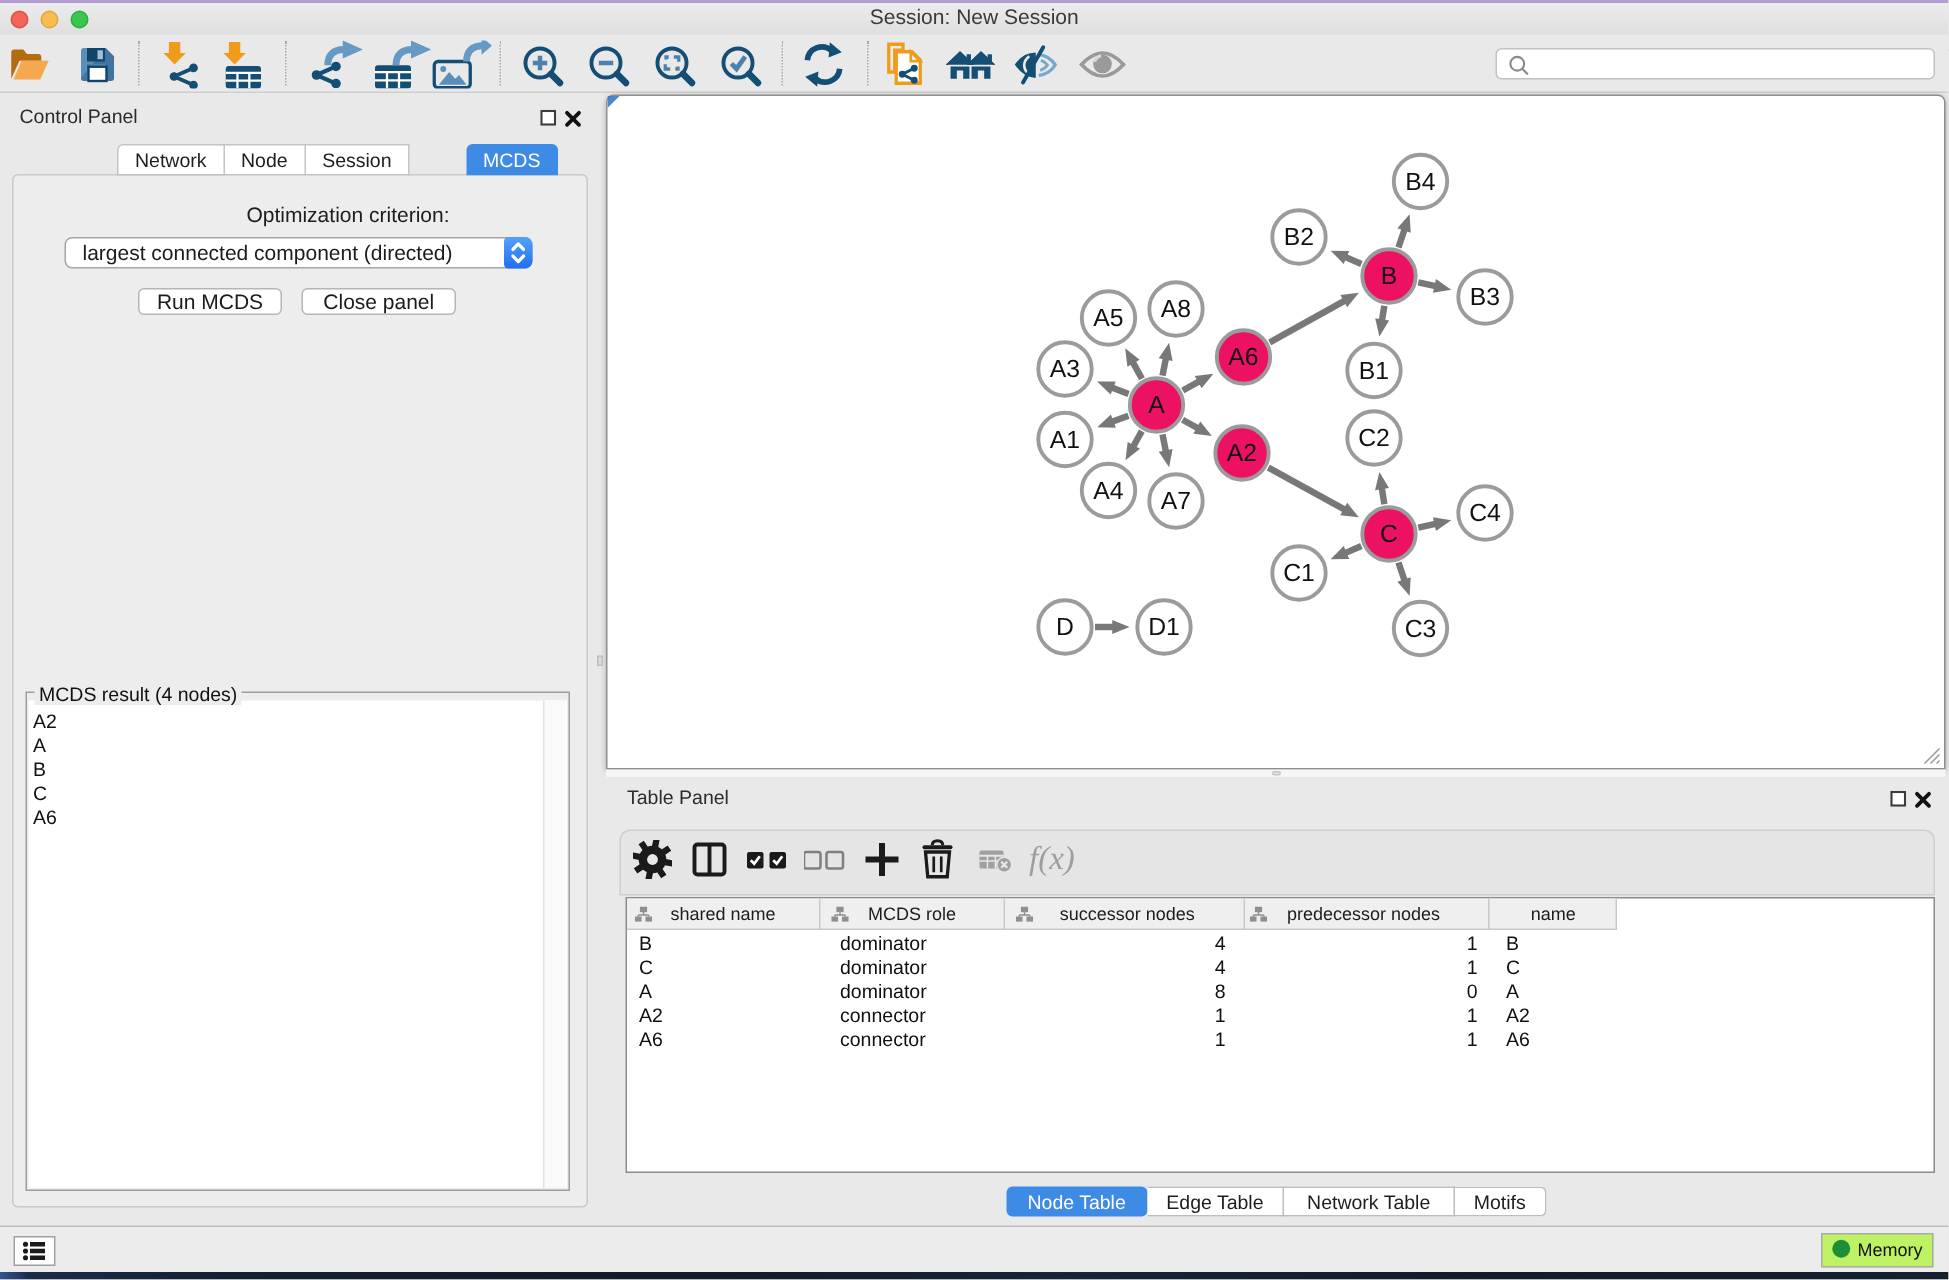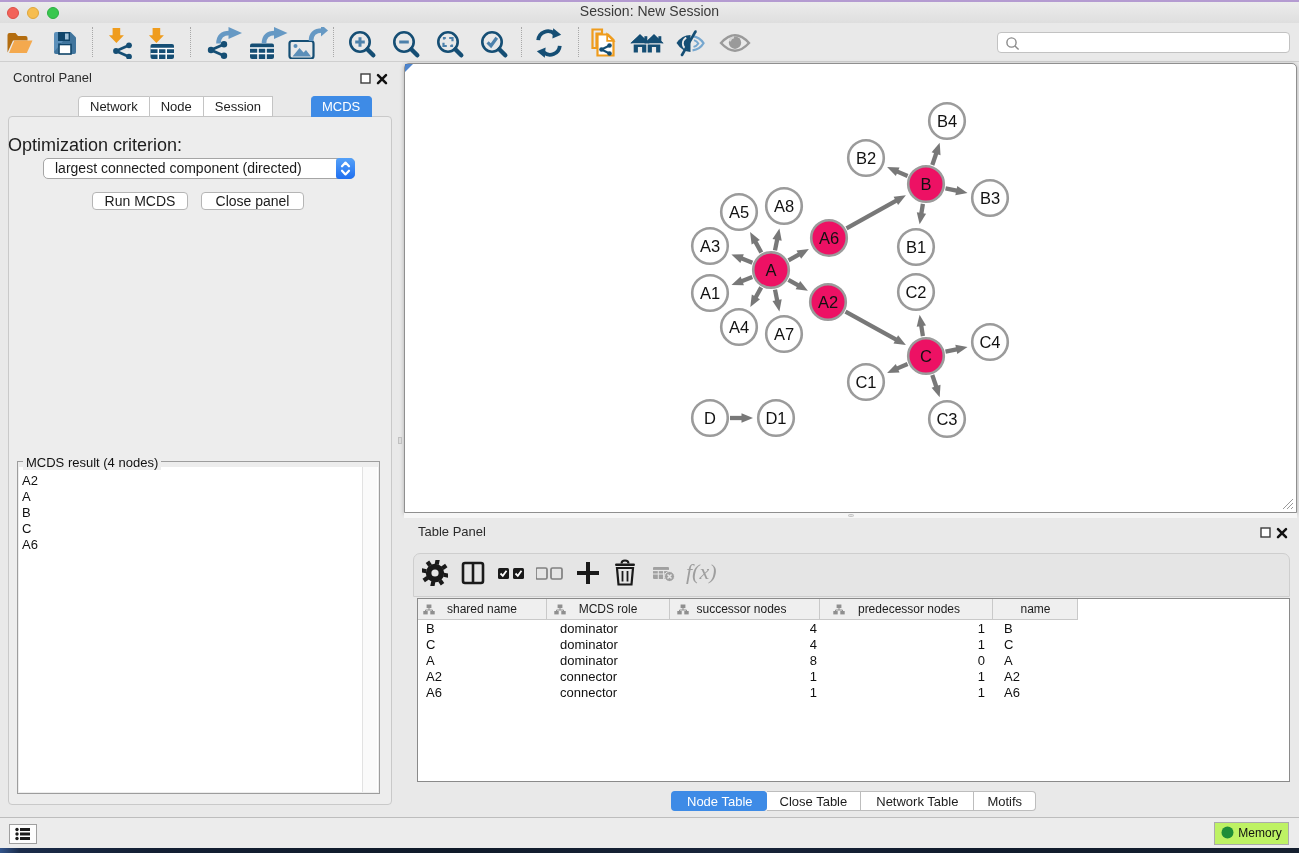--- a/index.html
+++ b/index.html
@@ -22,21 +22,21 @@
 #cp-title { left:13px; top:70px; font-size:13px; color:#2b2b2b; }
 .winbtn { position:absolute; font-size:12px; color:#222; }
 #cp-panel { left:8px; top:116px; width:384px; height:689px; background:#ededed;
   border:1px solid #c9c9c9; border-radius:4px; }
 .tabs { position:absolute; display:flex; }
 .tab { height:21px; line-height:20px; padding:0 11px; font-size:13px; color:#1d1d1d; background:#fff;
   border:1px solid #c4c4c4; border-left:none; text-align:center; }
 .tab.first { border-left:1px solid #c4c4c4; border-radius:4px 0 0 0; }
 .tab.last { border-radius:0 4px 0 0; }
 .tab.sel { background:#3e8be6; color:#fff; border-color:#3e8be6; border-radius:4px 4px 0 0;margin-left:38px; }
-#optlabel { left:8px; top:135px; width:448px; font-size:18px; color:#1d1d1d; }
+#optlabel { left:8px; top:135px; width:448px; text-align:center; font-size:14px; color:#1d1d1d; }
 #dropdown { left:43px; top:158px; width:312px; height:21px; background:#fff; border:1px solid #a5a5a5;
   border-radius:5px; font-size:14px; color:#1b1b1b; line-height:19px; padding-left:11px; }
 #spinner { left:336px; top:158px; width:19px; height:21px; border-radius:3px 5px 5px 3px;
   background:linear-gradient(#55a1f8,#1f6ff0); }
 .btn { position:absolute; height:18px; background:#fff; border:1px solid #b5b5b5; border-radius:4px;
   font-size:14px; color:#1b1b1b; text-align:center; line-height:16px; }
 #fieldset { left:17px; top:461px; width:363px; height:333px; border:1px solid #9d9d9d; }
 #legend { left:23px; top:455px; font-size:13px; color:#111; background:#ededed; padding:0 3px; }
 #mcdslist { left:19px; top:467px; width:359px; height:325px; background:#fff; font-size:13px; color:#111; }
 #mcdslist { padding-top:6px; } #mcdslist div { padding-left:3px; height:16px; line-height:16px; }
@@ -54,21 +54,21 @@
 #tp-table { left:417px; top:598px; width:873px; height:184px; background:#fff; border:1px solid #8a8a8a; }
 #tp-header { position:absolute; left:0; top:0; width:660px; height:21px; background:#efefef;
   border-bottom:1px solid #c9c9c9; border-right:1px solid #c9c9c9; }
 .hcol { position:absolute; top:0; height:21px; border-right:1px solid #c9c9c9; font-size:12px; color:#1c1c1c;
   text-align:center; line-height:21px; }
 .trow { position:absolute; font-size:13px; color:#101010; height:16px; line-height:16px; }
 .cell { position:absolute; }
 .bottabs { position:absolute; display:flex; top:791px; left:671px; }
 .btab { height:20px; line-height:19px; padding:0 13px; font-size:13px; color:#1d1d1d; background:#fff;
   border:1px solid #bdbdbd; border-left:none; }
-.btab.first { border-left:3px solid #b91c1c; border-radius:4px 0 0 4px;text-align:center; }
+.btab.first { border-left:1px solid #b91c1c; border-radius:4px 0 0 4px;text-align:center; }
 .btab.last { border-radius:0 4px 4px 0; }
 .btab.sel { background:#3e8be6; color:#fff; border-color:#3e8be6; border-radius:4px; }
 
 #statusbar { left:0; top:817px; width:1299px; height:31px; background:#ececec; border-top:1px solid #bdbdbd; }
 #deskstrip { left:0; top:848px; width:1299px; height:5px;
   background:linear-gradient(90deg,#33558c 0%,#1b2c4a 1.5%,#131f33 12%,#0f1a29 35%,#18243a 55%,#101b2c 75%,#15202f 100%); }
 #listbtn { position:absolute; left:9px; top:6px; width:28px; height:20px; background:#fdfdfd; border:1px solid #9f9f9f; }
 #membtn { position:absolute; left:1214px; top:4px; width:75px; height:23px; background:#bef264;
   border:1px solid #ababab; font-size:12px; color:#111; text-align:center; line-height:21px; }
 </style>
@@ -431,21 +431,21 @@
         <rect x="7.3" y="7" width="4.4" height="3.4" fill="#8f8f8f"></rect>
       </svg>
       <svg style="position:absolute; left:415px; top:5px" width="12" height="11" viewBox="0 0 12 11">
         <rect x="3.6" y="0.5" width="4.8" height="3.6" fill="#8f8f8f"></rect>
         <path d="M6 4 L6 6 M2.5 6 L9.5 6 M2.5 6 L2.5 7 M9.5 6 L9.5 7" stroke="#8f8f8f" stroke-width="1"></path>
         <rect x="0.3" y="7" width="4.4" height="3.4" fill="#8f8f8f"></rect>
         <rect x="7.3" y="7" width="4.4" height="3.4" fill="#8f8f8f"></rect>
       </svg>
     <div class="hcol" style="left:0px; width:129px;">shared name</div>
     <div class="hcol" style="left:129px; width:123px;">MCDS role</div>
-    <div class="hcol" style="left:246px; width:156px;">successor nodes</div>
+    <div class="hcol" style="left:256px; width:156px;">successor nodes</div>
     <div class="hcol" style="left:408px; width:167px;">predecessor nodes</div>
     <div class="hcol" style="left:575px; width:85px; border-right:none;">name</div>
   </div>
   <div class="trow" style="top:22px; left:0; width:874px;">
       <span class="cell" style="left:8px">B</span>
       <span class="cell" style="left:142px">dominator</span>
       <span class="cell" style="left:252px; width:147px; text-align:right">4</span>
       <span class="cell" style="left:409px; width:158px; text-align:right">1</span>
       <span class="cell" style="left:586px">B</span>
     </div>
@@ -473,21 +473,21 @@
   <div class="trow" style="top:86px; left:0; width:874px;">
       <span class="cell" style="left:8px">A6</span>
       <span class="cell" style="left:142px">connector</span>
       <span class="cell" style="left:252px; width:147px; text-align:right">1</span>
       <span class="cell" style="left:409px; width:158px; text-align:right">1</span>
       <span class="cell" style="left:586px">A6</span>
     </div>
 </div>
 <div class="bottabs">
   <div class="btab sel first">Node Table</div>
-    <div class="btab">Close Table</div>
+    <div class="btab">Edge Table</div>
     <div class="btab" style="padding:0 15px">Network Table</div>
     <div class="btab last">Motifs</div>
 </div>
 
 <div class="abs" id="statusbar">
   <div id="listbtn"><svg width="26" height="18" viewBox="0 0 26 18">
         <g fill="#1a1a1a">
           <circle cx="7" cy="4.5" r="1.7"></circle>
           <circle cx="7" cy="9" r="1.7"></circle>
           <circle cx="7" cy="13.5" r="1.7"></circle>

